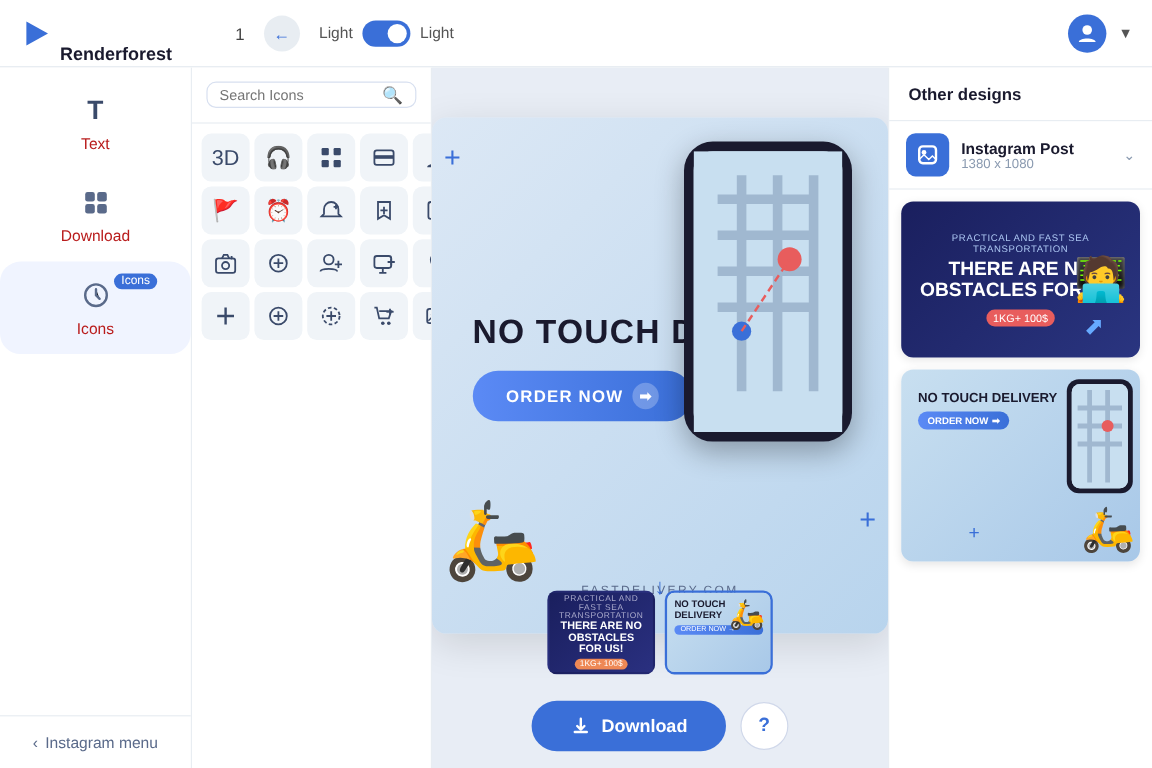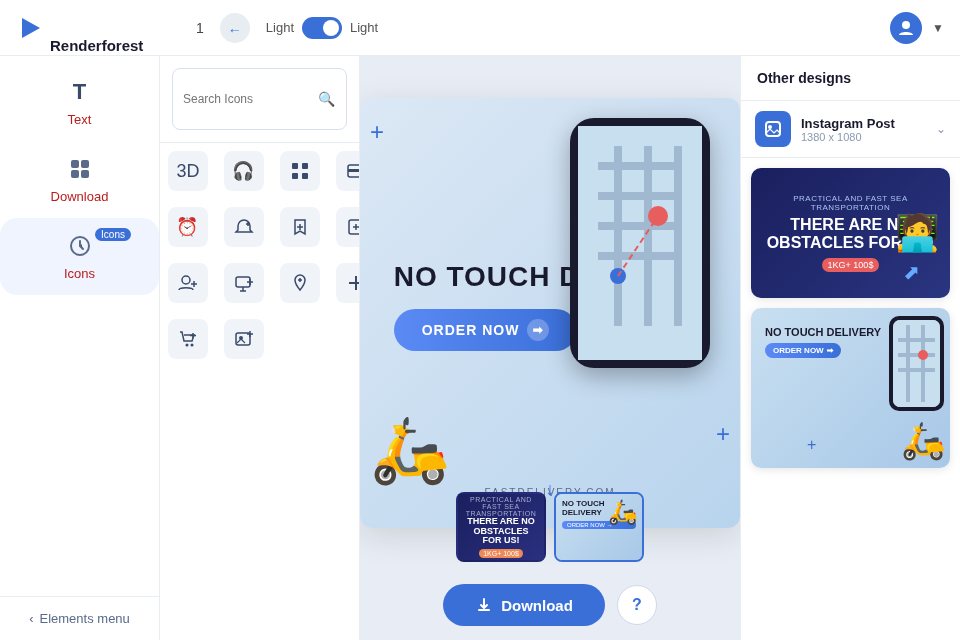--- a/index.html
+++ b/index.html
@@ -181,40 +181,40 @@
     }
     .icons-search {
       padding: 12px;
       border-bottom: 1px solid #e8edf2;
     }
     .search-box {
       display: flex;
       align-items: center;
       border: 1px solid #d8e0f0;
       border-radius: 8px;
-      padding: 22px 10px;
+      padding: 2px 10px;
       gap: 6px;
     }
     .search-box input {
       border: none;
       outline: none;
       font-size: 12px;
       color: #666;
       width: 100%;
       background: transparent;
     }
     .search-icon-btn {
       color: #5a6a8a;
       font-size: 14px;
       cursor: pointer;
     }
     .icons-grid {
       display: grid;
-      grid-template-columns: repeat(6, 1fr);
-      gap: 16px;
+      grid-template-columns: repeat(5, 1fr);
+      gap: 4px;
       padding: 8px;
       overflow-y: auto;
     }
     .icon-cell {
       width: 40px;
       height: 40px;
       display: flex;
       align-items: center;
       justify-content: center;
       border-radius: 8px;
@@ -594,21 +594,21 @@
               <circle cx="12" cy="12" r="9" fill="none" stroke="#5a6a8a" stroke-width="2"></circle>
               <path d="M12 7v5l3 3" stroke="#5a6a8a" stroke-width="2" stroke-linecap="round"></path>
             </svg>
         </div>
         <span class="icons-badge">Icons</span>
         <span class="sidebar-item-label">Icons</span>
       </div>
     </div>
     <div class="sidebar-collapse">
       <span>‹</span>
-      <span>Elements menu</span>
+      <span>Instagram menu</span>
     </div>
   </div>
 
   <div class="icons-panel">
     <div class="icons-search">
       <div class="search-box">
         <input type="text" placeholder="Search Icons" style="">
         <span class="search-icon-btn">🔍</span>
       </div>
     </div>

